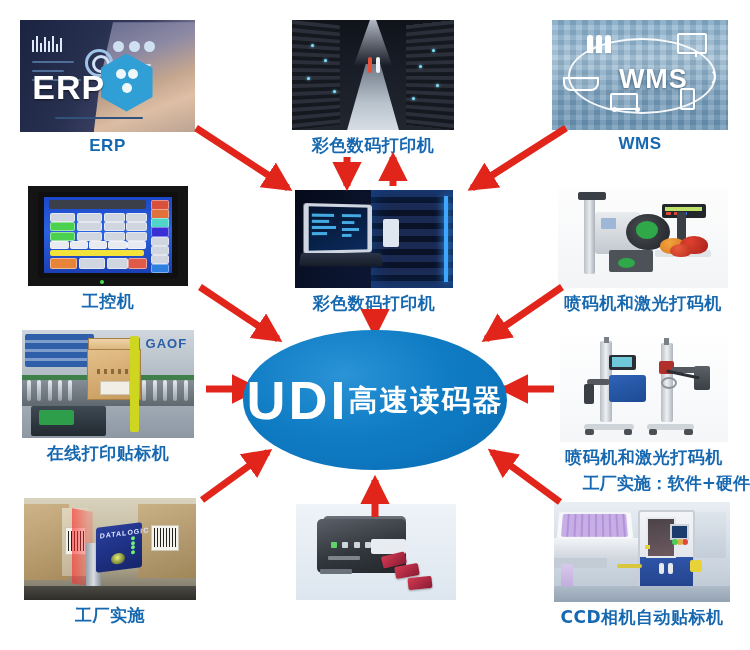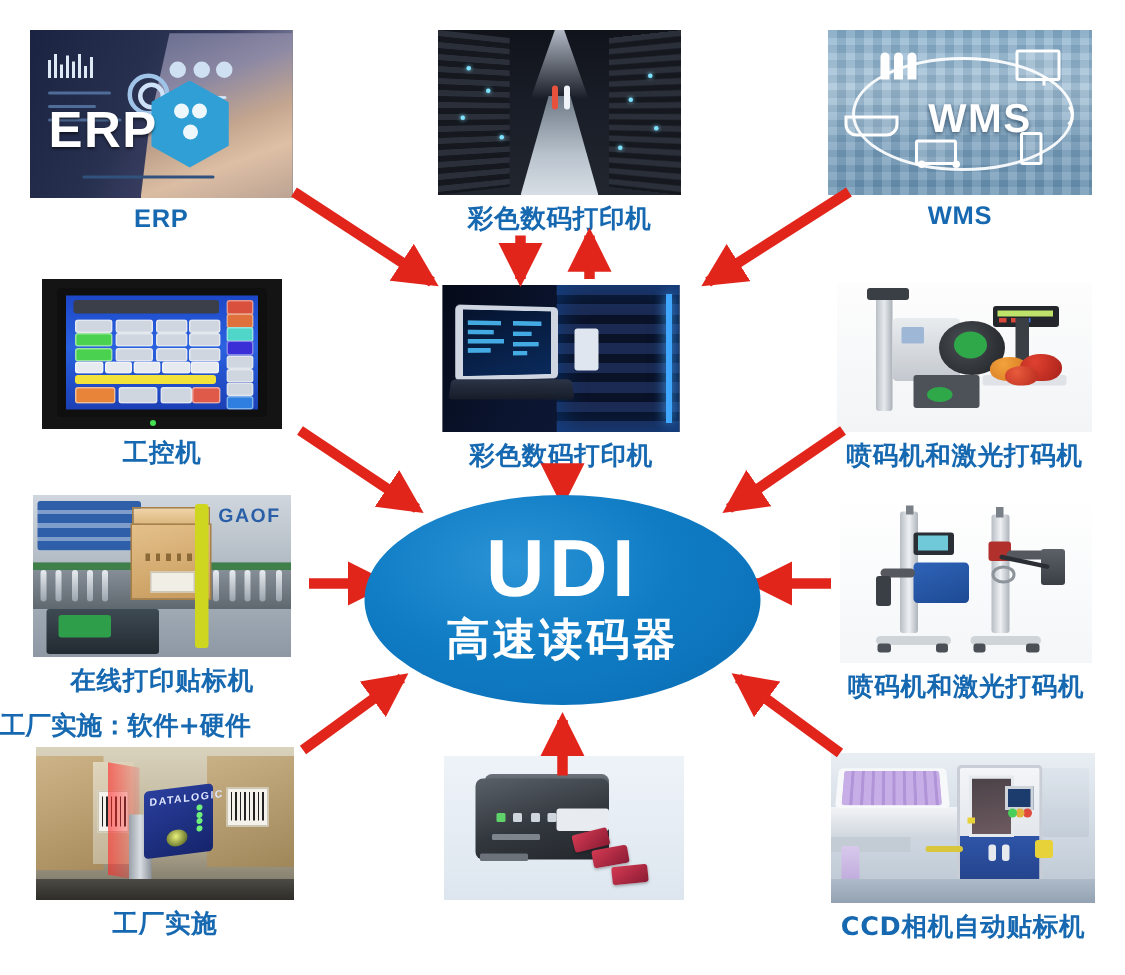--- a/index.html
+++ b/index.html
@@ -26,33 +26,33 @@
   }
   .cap.cn{font-size:17px;font-family:"DejaVu Sans","Liberation Sans",sans-serif;}
   .cap.en{font-size:17px;}
 
   
   #center{
     position:absolute;left:243px;top:330px;width:264px;height:140px;
     border-radius:50%;
     background:radial-gradient(ellipse at 38% 32%,#2b93d6 0%,#0f7cc4 45%,#0a6cb4 100%);
     box-shadow:0 0 0 0 rgba(0,0,0,0);
-    display:flex;flex-direction:column;align-items:center;justify-content:center;
+    display:flex;align-items:center;justify-content:center;
     z-index:5;
   }
   #center .udi{
     color:#fff;font-size:54px;font-weight:700;line-height:.98;
     letter-spacing:3px;font-family:"Liberation Sans","DejaVu Sans",sans-serif;
   }
   #center .zhuisu{
     color:#fff;font-size:29px;font-weight:700;letter-spacing:2px;margin-top:2px;
     font-family:"DejaVu Sans","Liberation Sans",sans-serif;
   }
   #factory{
-    position:absolute;left:0;right:0;top:472px;text-align:left;
+    position:absolute;left:0;right:0;top:472px;text-align:right;
     color:#1668b0;font-size:17px;font-weight:700;z-index:6;
     font-family:"DejaVu Sans","Liberation Sans",sans-serif;
   }
 
   svg#arrows{position:absolute;left:0;top:0;width:750px;height:650px;z-index:4;}
 
   
   .abs{position:absolute;}
 
   

